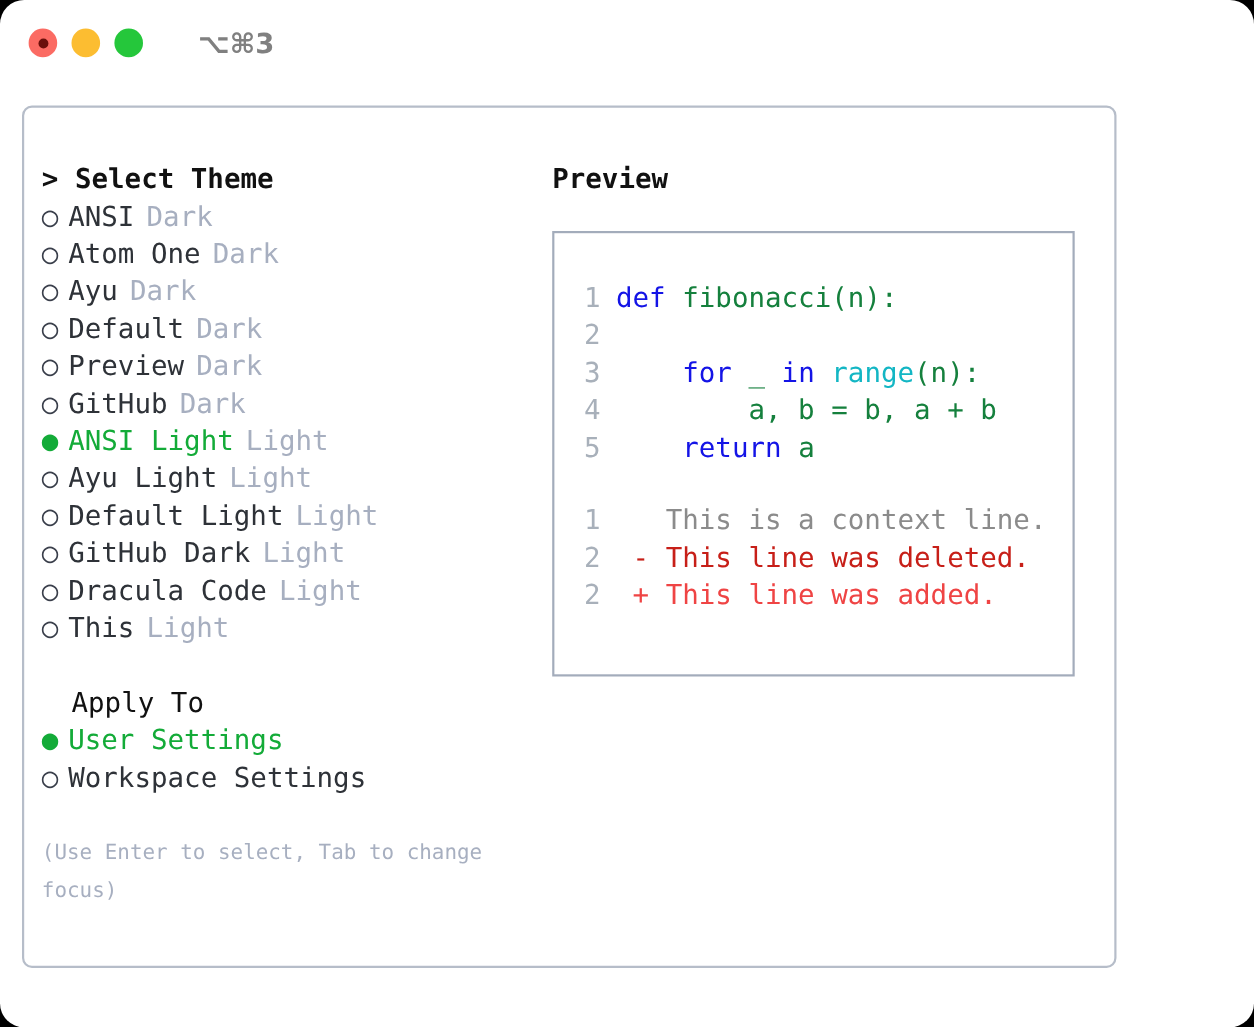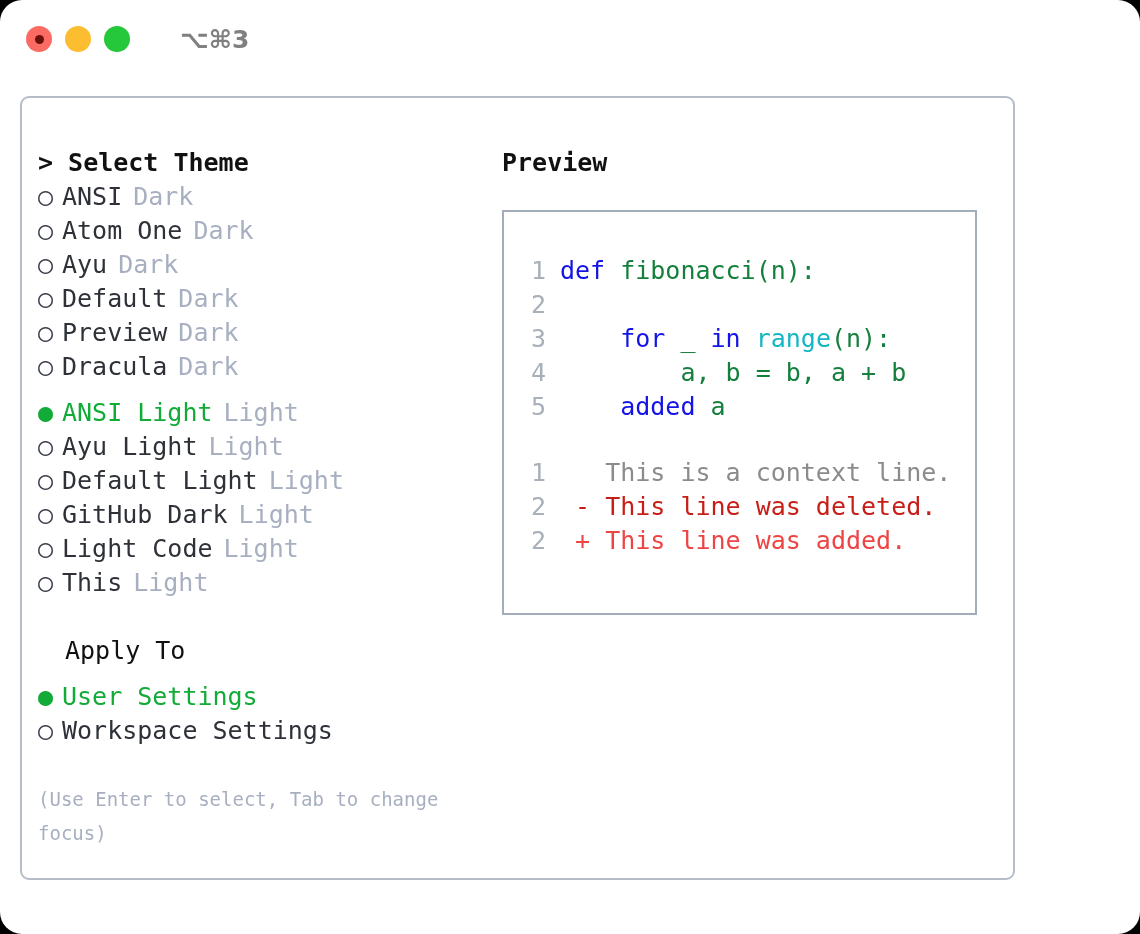--- a/index.html
+++ b/index.html
@@ -112,21 +112,21 @@
   .bullet {
     width: 24px;
     flex: 0 0 24px;
     text-align: left;
     font-size: 25px;
     line-height: 34px;
   }
   .bullet.off { color: #3a3f4b; }
   .bullet.on  { color: #13ab38; }
   .opt-label { color: #2e3238; }
-  .opt-label.sel { color: #13ab38; margin-top: 12px; }
+  .opt-label.sel { color: #13ab38; }
   .opt-badge {
     color: #a7afc0;
     margin-left: 11px;
   }
 
   .apply-block { margin-top: 34px; }
   .apply-title {
     font-size: 25px;
     color: #111111;
     line-height: 34px;
@@ -206,26 +206,26 @@
     <div class="columns">
 
       <div class="left-pane">
         <div class="section-title">&gt; Select Theme</div>
         <div id="theme-list">
             <div class="opt-row"><span class="bullet off">○</span><span class="opt-label">ANSI</span><span class="opt-badge">Dark</span></div>
             <div class="opt-row"><span class="bullet off">○</span><span class="opt-label">Atom One</span><span class="opt-badge">Dark</span></div>
             <div class="opt-row"><span class="bullet off">○</span><span class="opt-label">Ayu</span><span class="opt-badge">Dark</span></div>
             <div class="opt-row"><span class="bullet off">○</span><span class="opt-label">Default</span><span class="opt-badge">Dark</span></div>
             <div class="opt-row"><span class="bullet off">○</span><span class="opt-label">Preview</span><span class="opt-badge">Dark</span></div>
-            <div class="opt-row"><span class="bullet off">○</span><span class="opt-label">Dracula</span><span class="opt-badge">Dark</span></div>
+            <div class="opt-row"><span class="bullet off">○</span><span class="opt-label">GitHub</span><span class="opt-badge">Dark</span></div>
             <div class="opt-row"><span class="bullet on">●</span><span class="opt-label sel">ANSI Light</span><span class="opt-badge">Light</span></div>
             <div class="opt-row"><span class="bullet off">○</span><span class="opt-label">Ayu Light</span><span class="opt-badge">Light</span></div>
             <div class="opt-row"><span class="bullet off">○</span><span class="opt-label">Default Light</span><span class="opt-badge">Light</span></div>
             <div class="opt-row"><span class="bullet off">○</span><span class="opt-label">GitHub Dark</span><span class="opt-badge">Light</span></div>
-            <div class="opt-row"><span class="bullet off">○</span><span class="opt-label">Light Code</span><span class="opt-badge">Light</span></div>
+            <div class="opt-row"><span class="bullet off">○</span><span class="opt-label">Dracula Code</span><span class="opt-badge">Light</span></div>
             <div class="opt-row"><span class="bullet off">○</span><span class="opt-label">This</span><span class="opt-badge">Light</span></div>
           </div>
 
         <div class="apply-block">
           <div class="apply-title">Apply To</div>
           <div id="apply-list">
               <div class="opt-row"><span class="bullet on">●</span><span class="opt-label sel">User Settings</span></div>
               <div class="opt-row"><span class="bullet off">○</span><span class="opt-label">Workspace Settings</span></div>
             </div>
         </div>
@@ -234,21 +234,21 @@
       </div>
 
       <div class="right-pane">
         <div class="preview-title">Preview</div>
         <div class="preview-box">
           <div id="code-block">
               <div class="code-line"><span class="ln">1</span><span><span class="tok-kw">def</span><span class="code-text"> fibonacci(n):</span></span></div>
               <div class="code-line"><span class="ln">2</span></div>
               <div class="code-line"><span class="ln">3</span><span><span class="code-text">    </span><span class="tok-kw">for</span><span class="code-text"> _ </span><span class="tok-kw">in</span><span class="code-text"> </span><span class="tok-fn">range</span><span class="code-text">(n):</span></span></div>
               <div class="code-line"><span class="ln">4</span><span><span class="code-text">        a, b = b, a + b</span></span></div>
-              <div class="code-line"><span class="ln">5</span><span><span class="code-text">    </span><span class="tok-kw">added</span><span class="code-text"> a</span></span></div>
+              <div class="code-line"><span class="ln">5</span><span><span class="code-text">    </span><span class="tok-kw">return</span><span class="code-text"> a</span></span></div>
             </div>
           <div class="code-gap"></div>
           <div id="diff-block">
               <div class="code-line"><span class="ln">1</span><span class="diff-ctx">   This is a context line.</span></div>
               <div class="code-line"><span class="ln">2</span><span class="diff-del"> - This line was deleted.</span></div>
               <div class="code-line"><span class="ln">2</span><span class="diff-add"> + This line was added.</span></div>
             </div>
         </div>
       </div>
 

